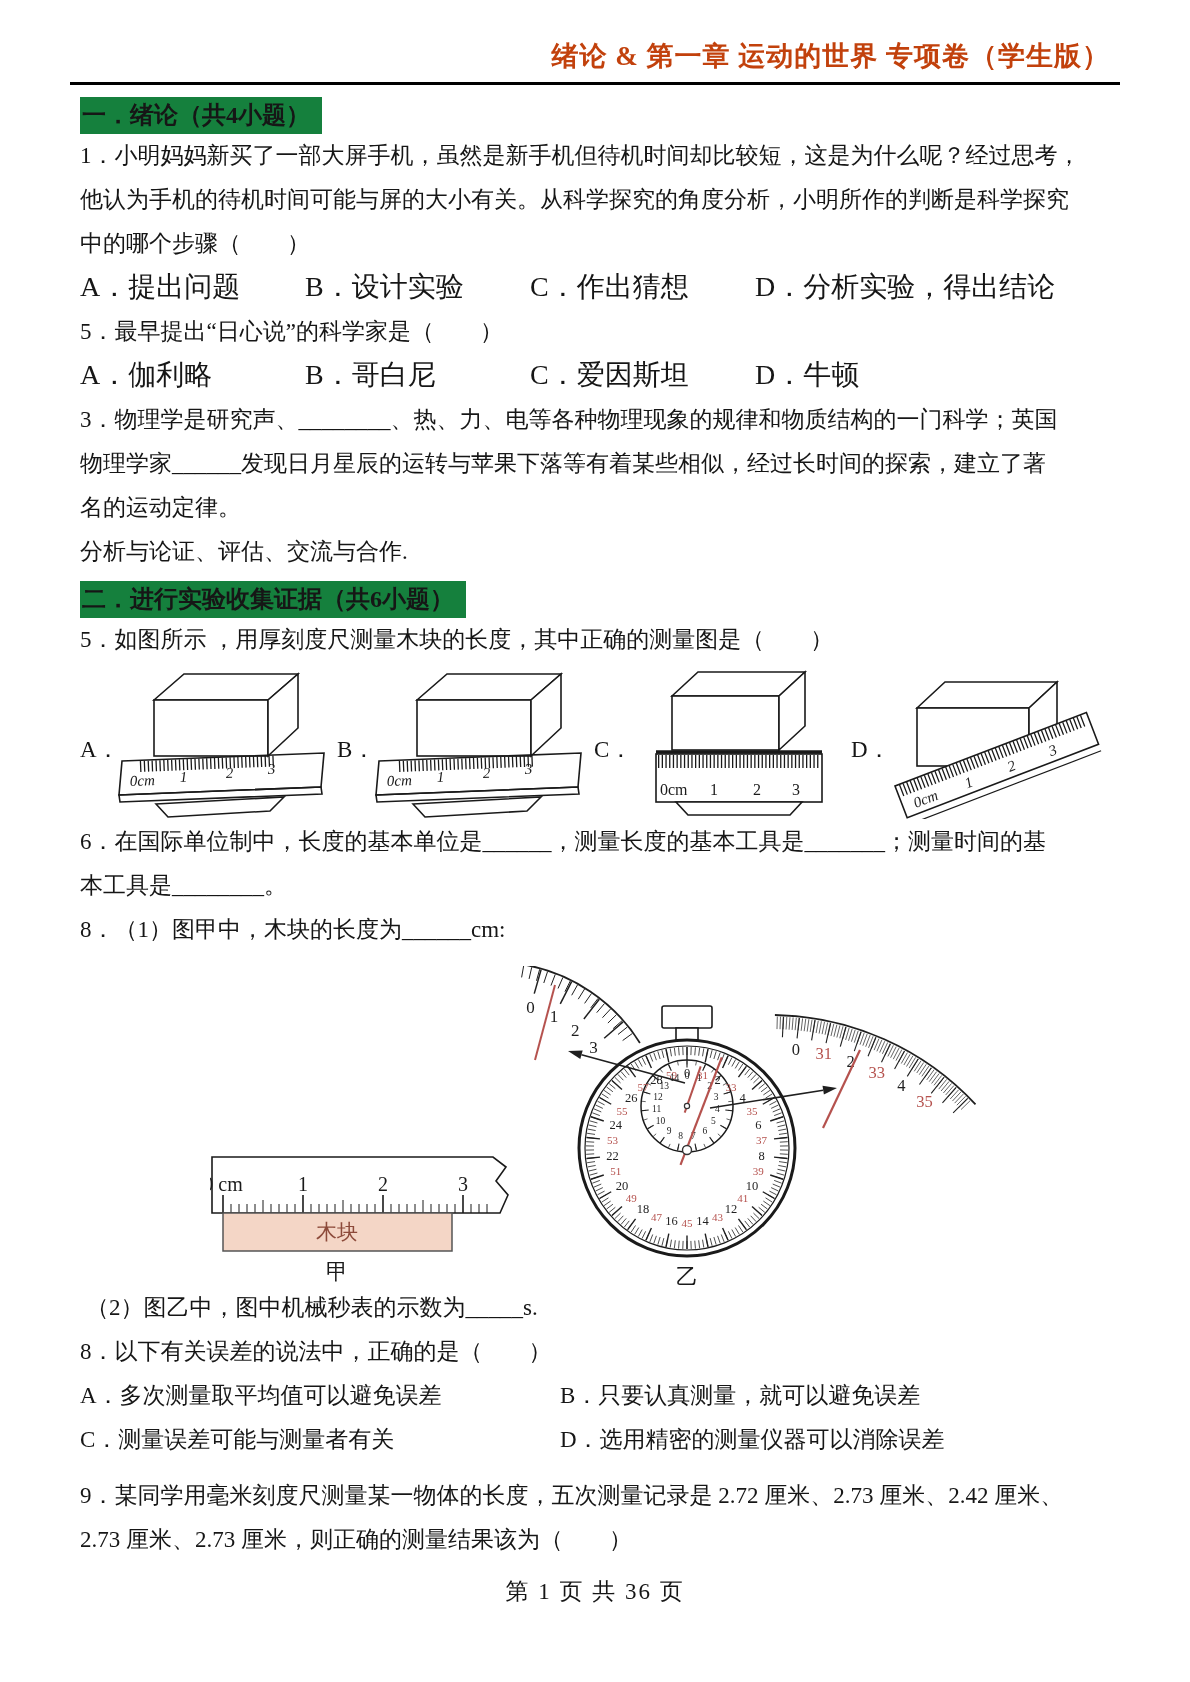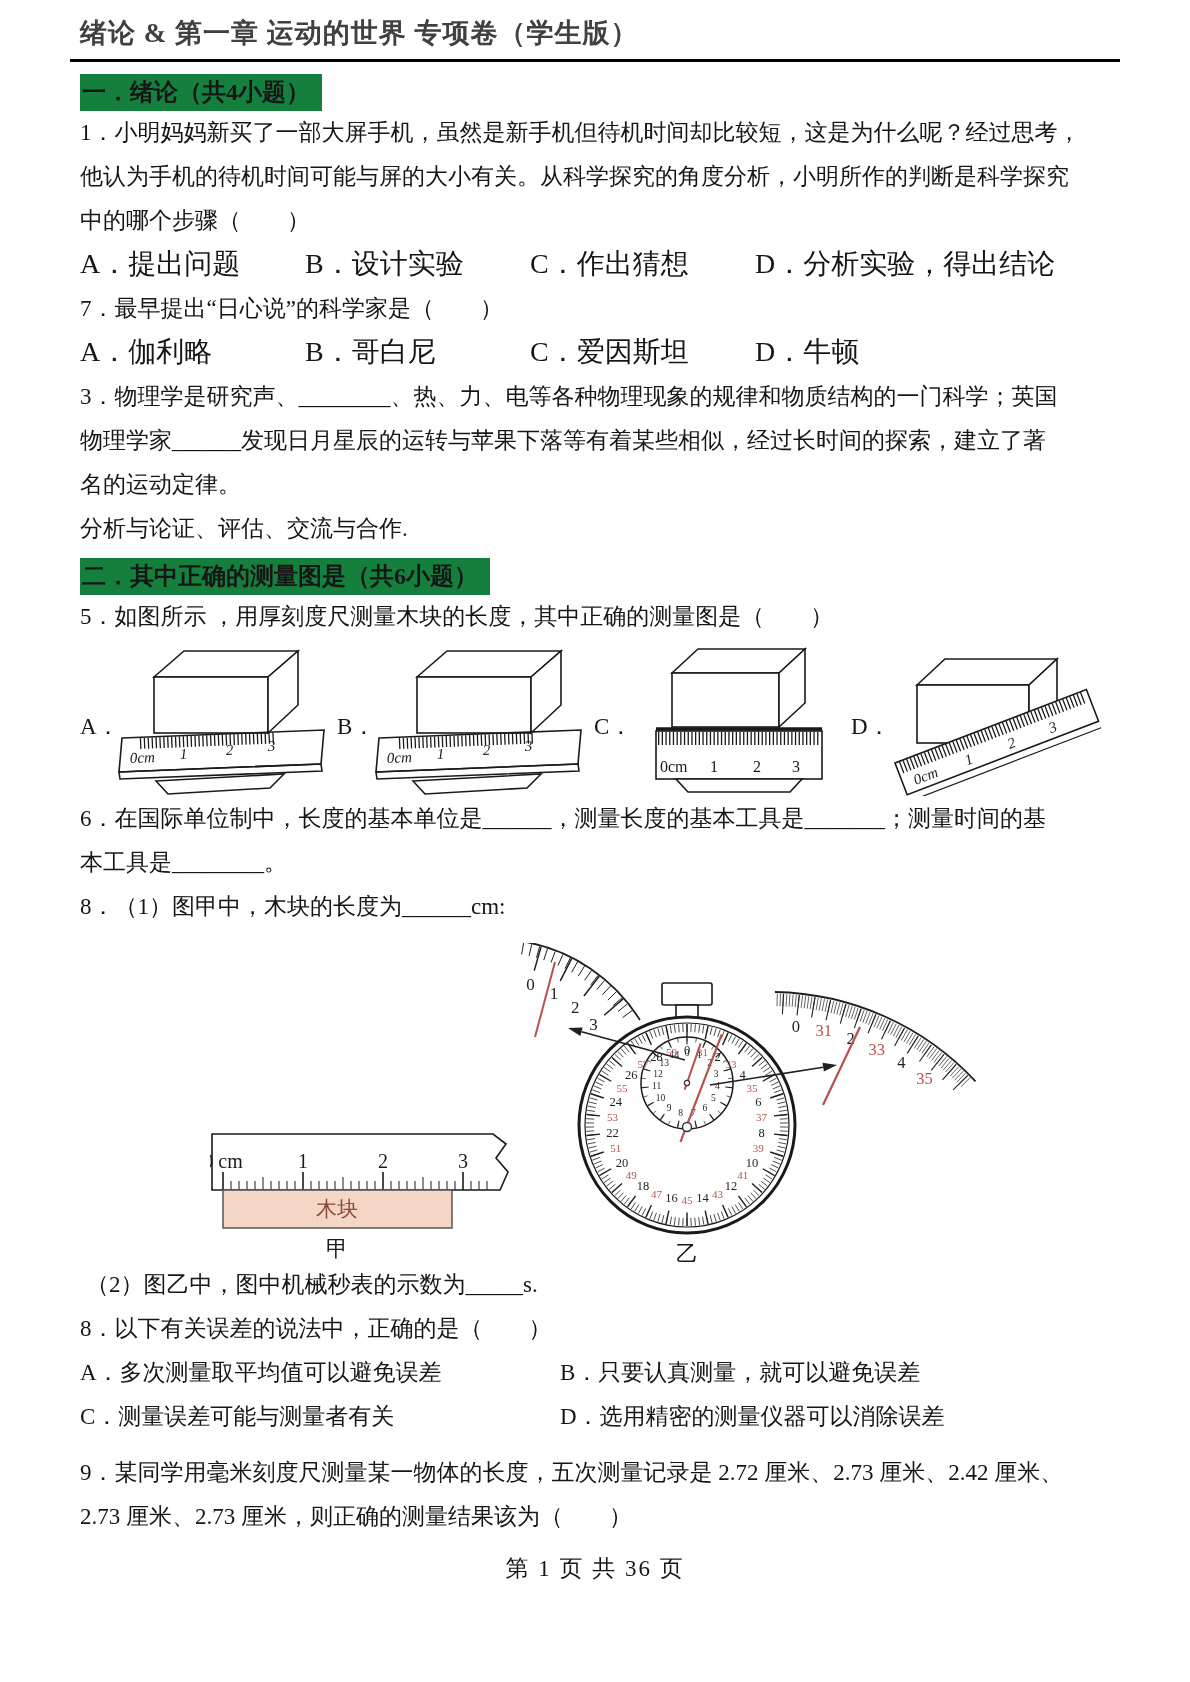--- a/index.html
+++ b/index.html
@@ -1,19 +1,19 @@
 <!DOCTYPE html>
 <html><head>
 <meta charset="utf-8">
 <style>
   html,body{margin:0;padding:0;background:#e8e8e8;}
   .page{width:1190px;height:1682px;position:relative;background:#ffffff;margin:0 auto;
         font-family:"Liberation Serif","DejaVu Serif",serif;color:#161616;overflow:hidden;}
   .content{position:absolute;left:80px;top:0;width:1030px;}
-  .doc-title{text-align:left;padding-top:15px;height:38px;font-size:27px;font-weight:bold;color:#404040;letter-spacing:1px;}
+  .doc-title{text-align:right;padding-top:38px;height:38px;font-size:27px;font-weight:bold;color:#c2410c;letter-spacing:1px;}
   .rule{border:none;border-top:3px solid #000;margin:6px -10px 0 -10px;}
   .hrow{height:36px;margin-top:12px;display:flex;align-items:center;}
   .hrow2{margin-top:8px;}
   .hl{display:inline-block;background:#15803d;font-weight:bold;font-size:24px;padding:2px 12px 3px 2px;}
   .line{height:44px;display:flex;align-items:center;font-size:23px;}
   .indent{padding-left:6px;}
   .opt4{display:grid;grid-template-columns:225px 225px 225px 1fr;height:44px;align-items:center;font-size:28px;}
   .opt2{display:grid;grid-template-columns:480px 1fr;height:44px;align-items:center;font-size:23px;}
   .fig5-row{display:grid;grid-template-columns:repeat(4,257px);height:158px;}
   .q5cell{display:flex;align-items:flex-end;}
@@ -53,36 +53,36 @@
     <div class="line">他认为手机的待机时间可能与屏的大小有关。从科学探究的角度分析，小明所作的判断是科学探究</div>
     <div class="line">中的哪个步骤（　　）</div>
 
     <div class="opt4">
       <span>A．提出问题</span>
       <span>B．设计实验</span>
       <span>C．作出猜想</span>
       <span>D．分析实验，得出结论</span>
     </div>
 
-    <div class="line">7．最早提出“日心说”的科学家是（　　）</div>
+    <div class="line">5．最早提出“日心说”的科学家是（　　）</div>
     <div class="opt4">
       <span>A．伽利略</span>
       <span>B．哥白尼</span>
       <span>C．爱因斯坦</span>
       <span>D．牛顿</span>
     </div>
 
     <div class="line">3．物理学是研究声、________、热、力、电等各种物理现象的规律和物质结构的一门科学；英国</div>
     <div class="line">物理学家______发现日月星辰的运转与苹果下落等有着某些相似，经过长时间的探索，建立了著</div>
     <div class="line">名的运动定律。</div>
 
     <div class="line">分析与论证、评估、交流与合作.</div>
 
     <div class="hrow hrow2">
-        <span class="hl">二．其中正确的测量图是（共6小题）</span>
+        <span class="hl">二．进行实验收集证据（共6小题）</span>
       </div>
 
     <div class="line">5．如图所示 ，用厚刻度尺测量木块的长度，其中正确的测量图是（　　）</div>
 
     <div class="fig5-row">
 
       <div class="q5cell">
         <span class="q5label">A．</span>
         <svg width="215" height="155" viewBox="0 0 215 155">
           <polygon class="w" points="38,36 68,10 182,10 152,36"></polygon>

